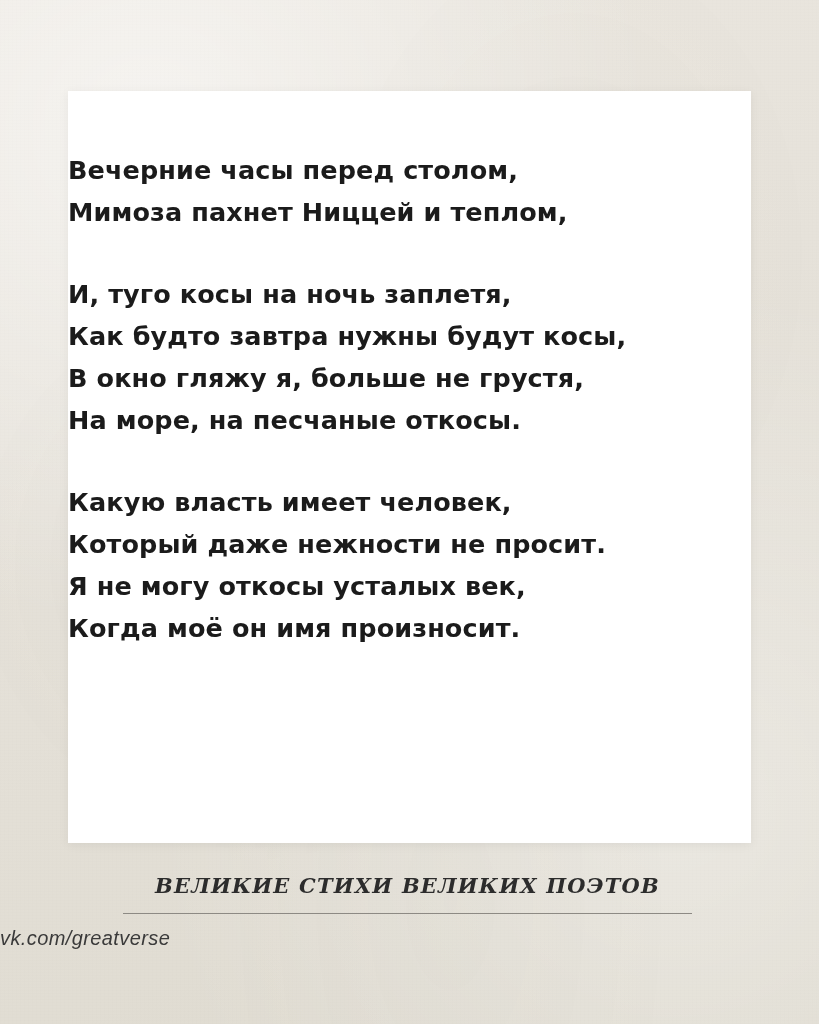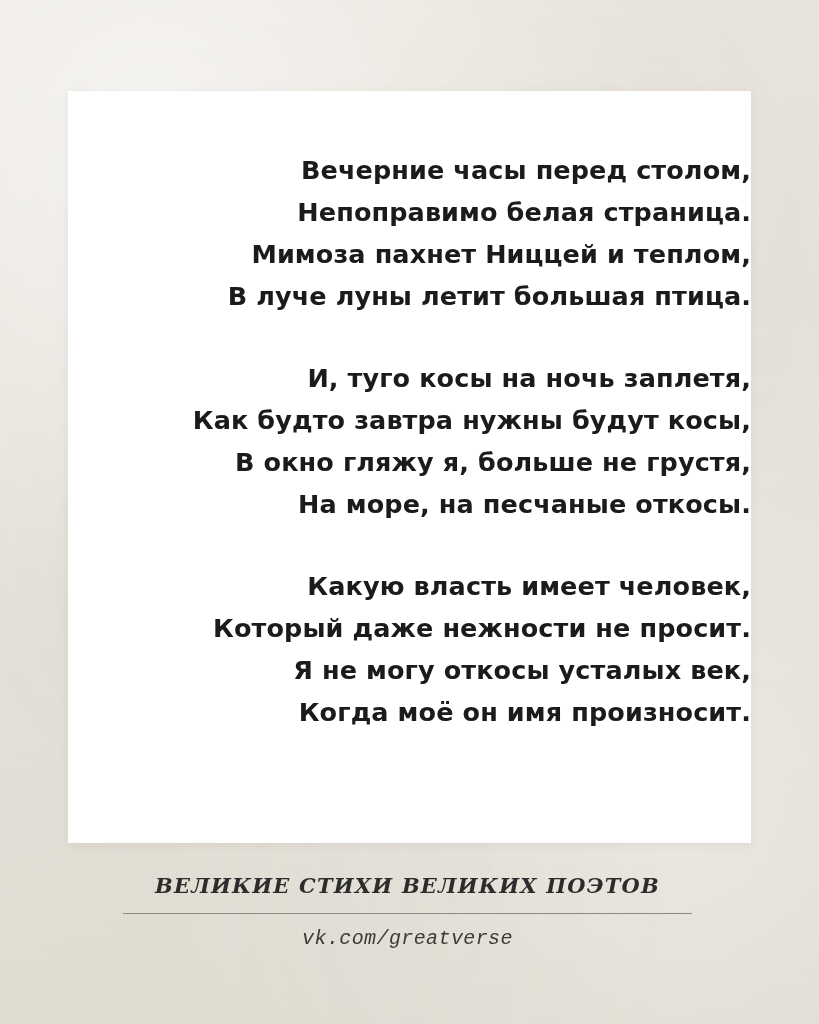--- a/index.html
+++ b/index.html
@@ -51,21 +51,21 @@
     height: 752px;
     background: #ffffff;
     box-shadow: 0 2px 10px rgba(0,0,0,0.06);
   }
 
   .poem {
     position: absolute;
     left: 0;
     right: 0;
     top: 58px;
-    text-align: right;
+    text-align: left;
   }
 
   .stanza {
     margin-bottom: 40px;
   }
   .stanza:last-child {
     margin-bottom: 0;
   }
   .line {
     font-family: "DejaVu Sans", sans-serif;
@@ -103,43 +103,40 @@
     right: 123px;
     top: 64px;
     height: 1px;
     background: #8d8a84;
   }
   .handle {
     position: absolute;
     left: 0;
     right: 0;
     top: 78px;
-    text-align: center;
-    font-family: Liberation Mono, monospace;
+    font-family: Liberation Sans, sans-serif;
     font-style: italic;
     font-size: 20px;
     color: #3a3a3a;
     letter-spacing: 0.4px;
   }
 </style>
 </head>
 <body>
 
 <div class="page">
   <div class="grain"></div>
   <div class="grain2"></div>
 
   <div class="card">
     <div class="poem">
 
       <div class="stanza">
         <div class="line">Вечерние часы перед столом,</div>
-        <div class="line">Непоправимо белая страница.</div>
         <div class="line">Мимоза пахнет Ниццей и теплом,</div>
-        <div class="line">В луче луны летит большая птица.</div>
       </div>
 
       <div class="stanza">
         <div class="line">И, туго косы на ночь заплетя,</div>
         <div class="line">Как будто завтра нужны будут косы,</div>
         <div class="line">В окно гляжу я, больше не грустя,</div>
         <div class="line">На море, на песчаные откосы.</div>
       </div>
 
       <div class="stanza">

